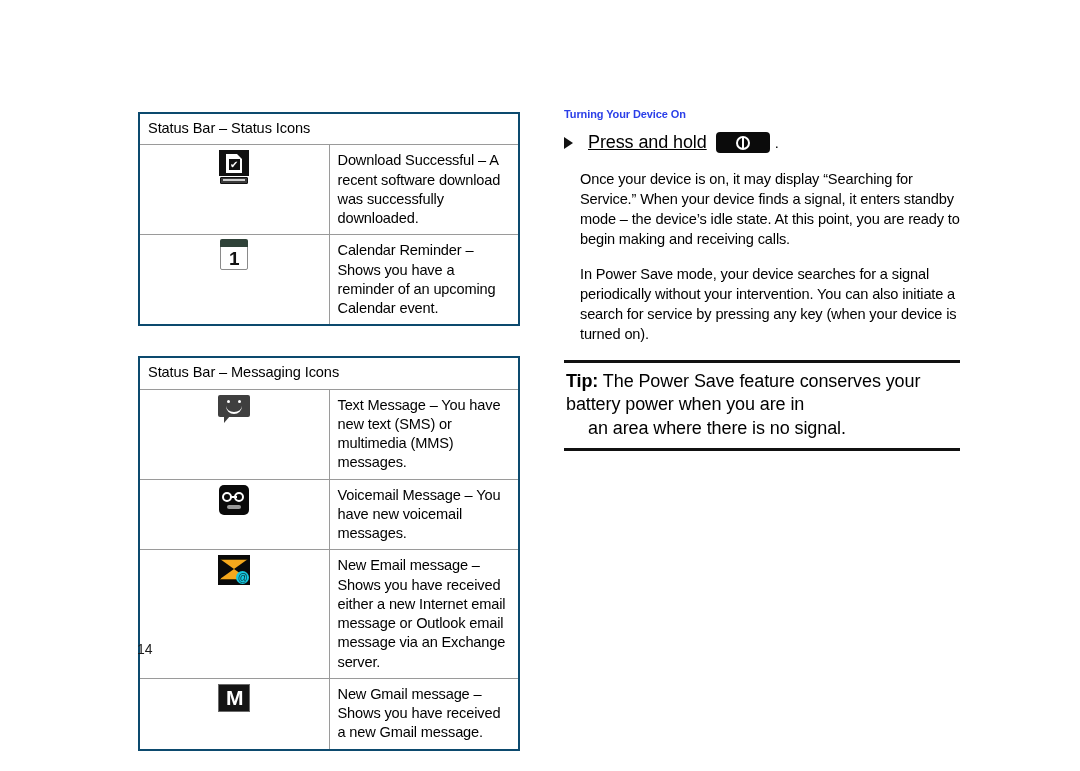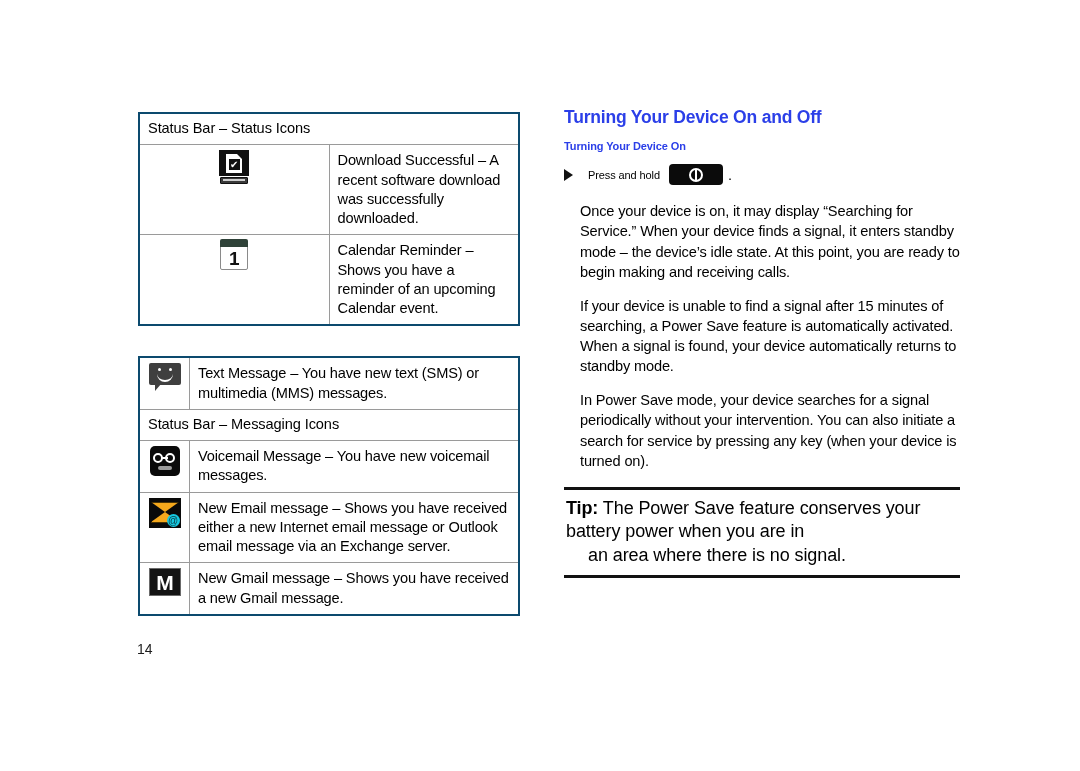--- a/index.html
+++ b/index.html
@@ -274,22 +274,23 @@
   }
   .bullet-tri {
     width: 0; height: 0;
     border-left: 9px solid #111111;
     border-top: 6px solid transparent;
     border-bottom: 6px solid transparent;
     margin-right: 15px;
     flex: none;
   }
   .bullet-text {
-    font-size: 11px;
+    font-size: 18px;
     letter-spacing: -0.1px;
+    text-decoration: underline;
   }
   .key-power {
     display: inline-block;
     width: 54px;
     height: 21px;
     background: #0b0b0b;
     border-radius: 4px;
     position: relative;
     margin: 0 5px 0 9px;
     vertical-align: middle;
@@ -385,35 +386,35 @@
           <td class="cell-desc">Calendar Reminder – Shows you have a reminder of an upcoming Calendar event.</td>
         </tr>
       </tbody>
     </table>
 
     <div class="table-gap"></div>
 
     <table class="icon-table">
       <tbody>
         <tr>
+          <td class="tbl-title" colspan="2">Status Bar – Messaging Icons</td>
+        </tr>
+        <tr>
           <td class="cell-icon">
             <span class="ico ico-sms">
               <span class="sms-bubble"></span>
               <span class="sms-tail"></span>
               <span class="sms-eye l"></span>
               <span class="sms-eye r"></span>
               <span class="sms-mouth"></span>
             </span>
           </td>
           <td class="cell-desc">Text Message – You have new text (SMS) or multimedia (MMS) messages.</td>
         </tr>
         <tr>
-          <td class="tbl-title" colspan="2">Status Bar – Messaging Icons</td>
-        </tr>
-        <tr>
           <td class="cell-icon">
             <span class="ico ico-vm">
               <span class="vm-link"></span>
               <span class="vm-reel l"></span>
               <span class="vm-reel r"></span>
               <span class="vm-bar"></span>
             </span>
           </td>
           <td class="cell-desc">Voicemail Message – You have new voicemail messages.</td>
         </tr>
@@ -435,36 +436,34 @@
             </span>
           </td>
           <td class="cell-desc">New Gmail message – Shows you have received a new Gmail message.</td>
         </tr>
       </tbody>
     </table>
   </div>
 
   <div class="right-col">
 
-    <h1 class="h1" id="h1" style="color: rgb(43, 63, 232);">Turning Your Device On and Off</h1>
 
     <h2 class="h2" id="h2" style="color: rgb(43, 63, 232);">Turning Your Device On</h2>
 
     <div class="bullet-row">
       <span class="bullet-tri"></span>
       <span class="bullet-text">Press and hold</span>
       <span class="key-power">
         <span class="pw-circle"></span>
         <span class="pw-bar"></span>
       </span>
       <span class="dot-after">.</span>
     </div>
 
     <p class="body">Once your device is on, it may display “Searching for Service.” When your device finds a signal, it enters standby mode – the device’s idle state. At this point, you are ready to begin making and receiving calls.</p>
-    <p class="body">If your device is unable to find a signal after 15 minutes of searching, a Power Save feature is automatically activated. When a signal is found, your device automatically returns to standby mode.</p>
     <p class="body">In Power Save mode, your device searches for a signal periodically without your intervention. You can also initiate a search for service by pressing any key (when your device is turned on).</p>
 
     <div class="tip-block">
       <div class="tip-text">
         <span class="tip-label">Tip:</span>
         <span>The Power Save feature conserves your battery power when you are in</span>
         <span class="tip-cont">an area where there is no signal.</span>
       </div>
     </div>
   </div>

